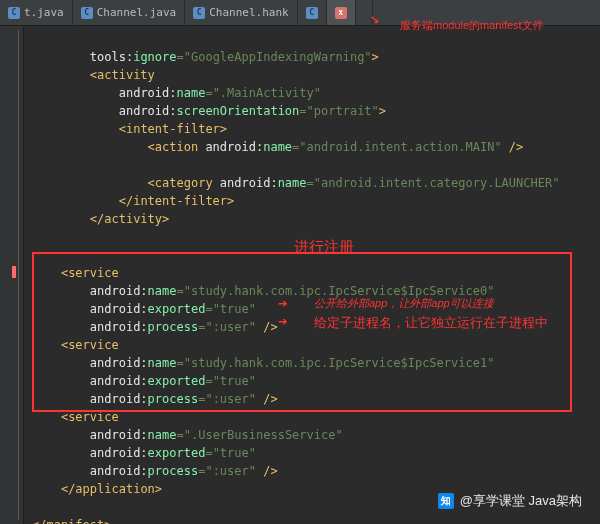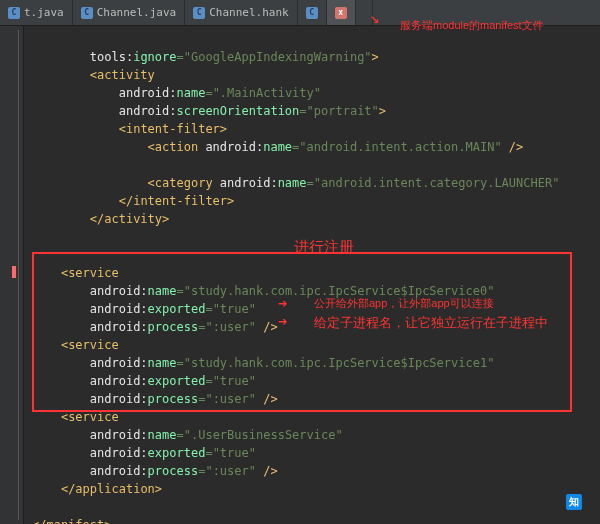--- a/index.html
+++ b/index.html
@@ -24,21 +24,21 @@
   .c-str { color: #6a8759; }
   .c-gray { color: #86efac; }
   
   .arrow-1 { position: absolute; left: 370px; top: 8px; color: #ff3333; font-size: 16px; }
   .note-1 { position: absolute; left: 400px; top: 18px; color: #ff3333; font-size: 11px; font-family: Liberation Sans, sans-serif; }
   
   .red-box { position: absolute; left: 32px; top: 252px; width: 540px; height: 160px; border: 2px solid #ff3333; }
   .note-title { position: absolute; left: 282px; top: 238px; color: #ff3333; font-size: 15px; font-family: sans-serif; margin-left: 12px; }
   
   .arrow-2 { position: absolute; left: 278px; top: 294px; color: #ff3333; font-size: 16px; }
-  .note-2 { position: absolute; left: 314px; top: 296px; color: #ff3333; font-size: 11px; font-family: sans-serif; }
+  .note-2 { position: absolute; left: 314px; top: 296px; color: #ff3333; font-size: 11px; font-family: sans-serif; font-style: italic; }
   .arrow-3 { position: absolute; left: 278px; top: 312px; color: #ff3333; font-size: 16px; }
   .note-3 { position: absolute; left: 314px; top: 314px; color: #ff3333; font-size: 13px; font-family: Liberation Sans, sans-serif; }
   
   .watermark { position: absolute; right: 18px; bottom: 14px; color: #e8e8e8; font-family: sans-serif; font-size: 13px; display: flex; align-items: center; gap: 6px; }
   .zhihu-icon { width: 16px; height: 16px; background: #0f88eb; color: #fff; font-size: 10px; font-weight: bold; display: flex; align-items: center; justify-content: center; border-radius: 2px; font-family: sans-serif; }
 </style>
 </head>
 <body>
 
 <div class="tabs">
@@ -116,13 +116,14 @@
 <div class="note-title">进行注册</div>
 <div class="red-box"></div>
 
 <div class="arrow-2">➔</div>
 <div class="note-2">公开给外部app，让外部app可以连接</div>
 <div class="arrow-3">➔</div>
 <div class="note-3">给定子进程名，让它独立运行在子进程中</div>
 
 <div class="watermark">
   <span class="zhihu-icon">知</span>
+  <span>@享学课堂 Java架构</span>
 </div>
 
 </body></html>

